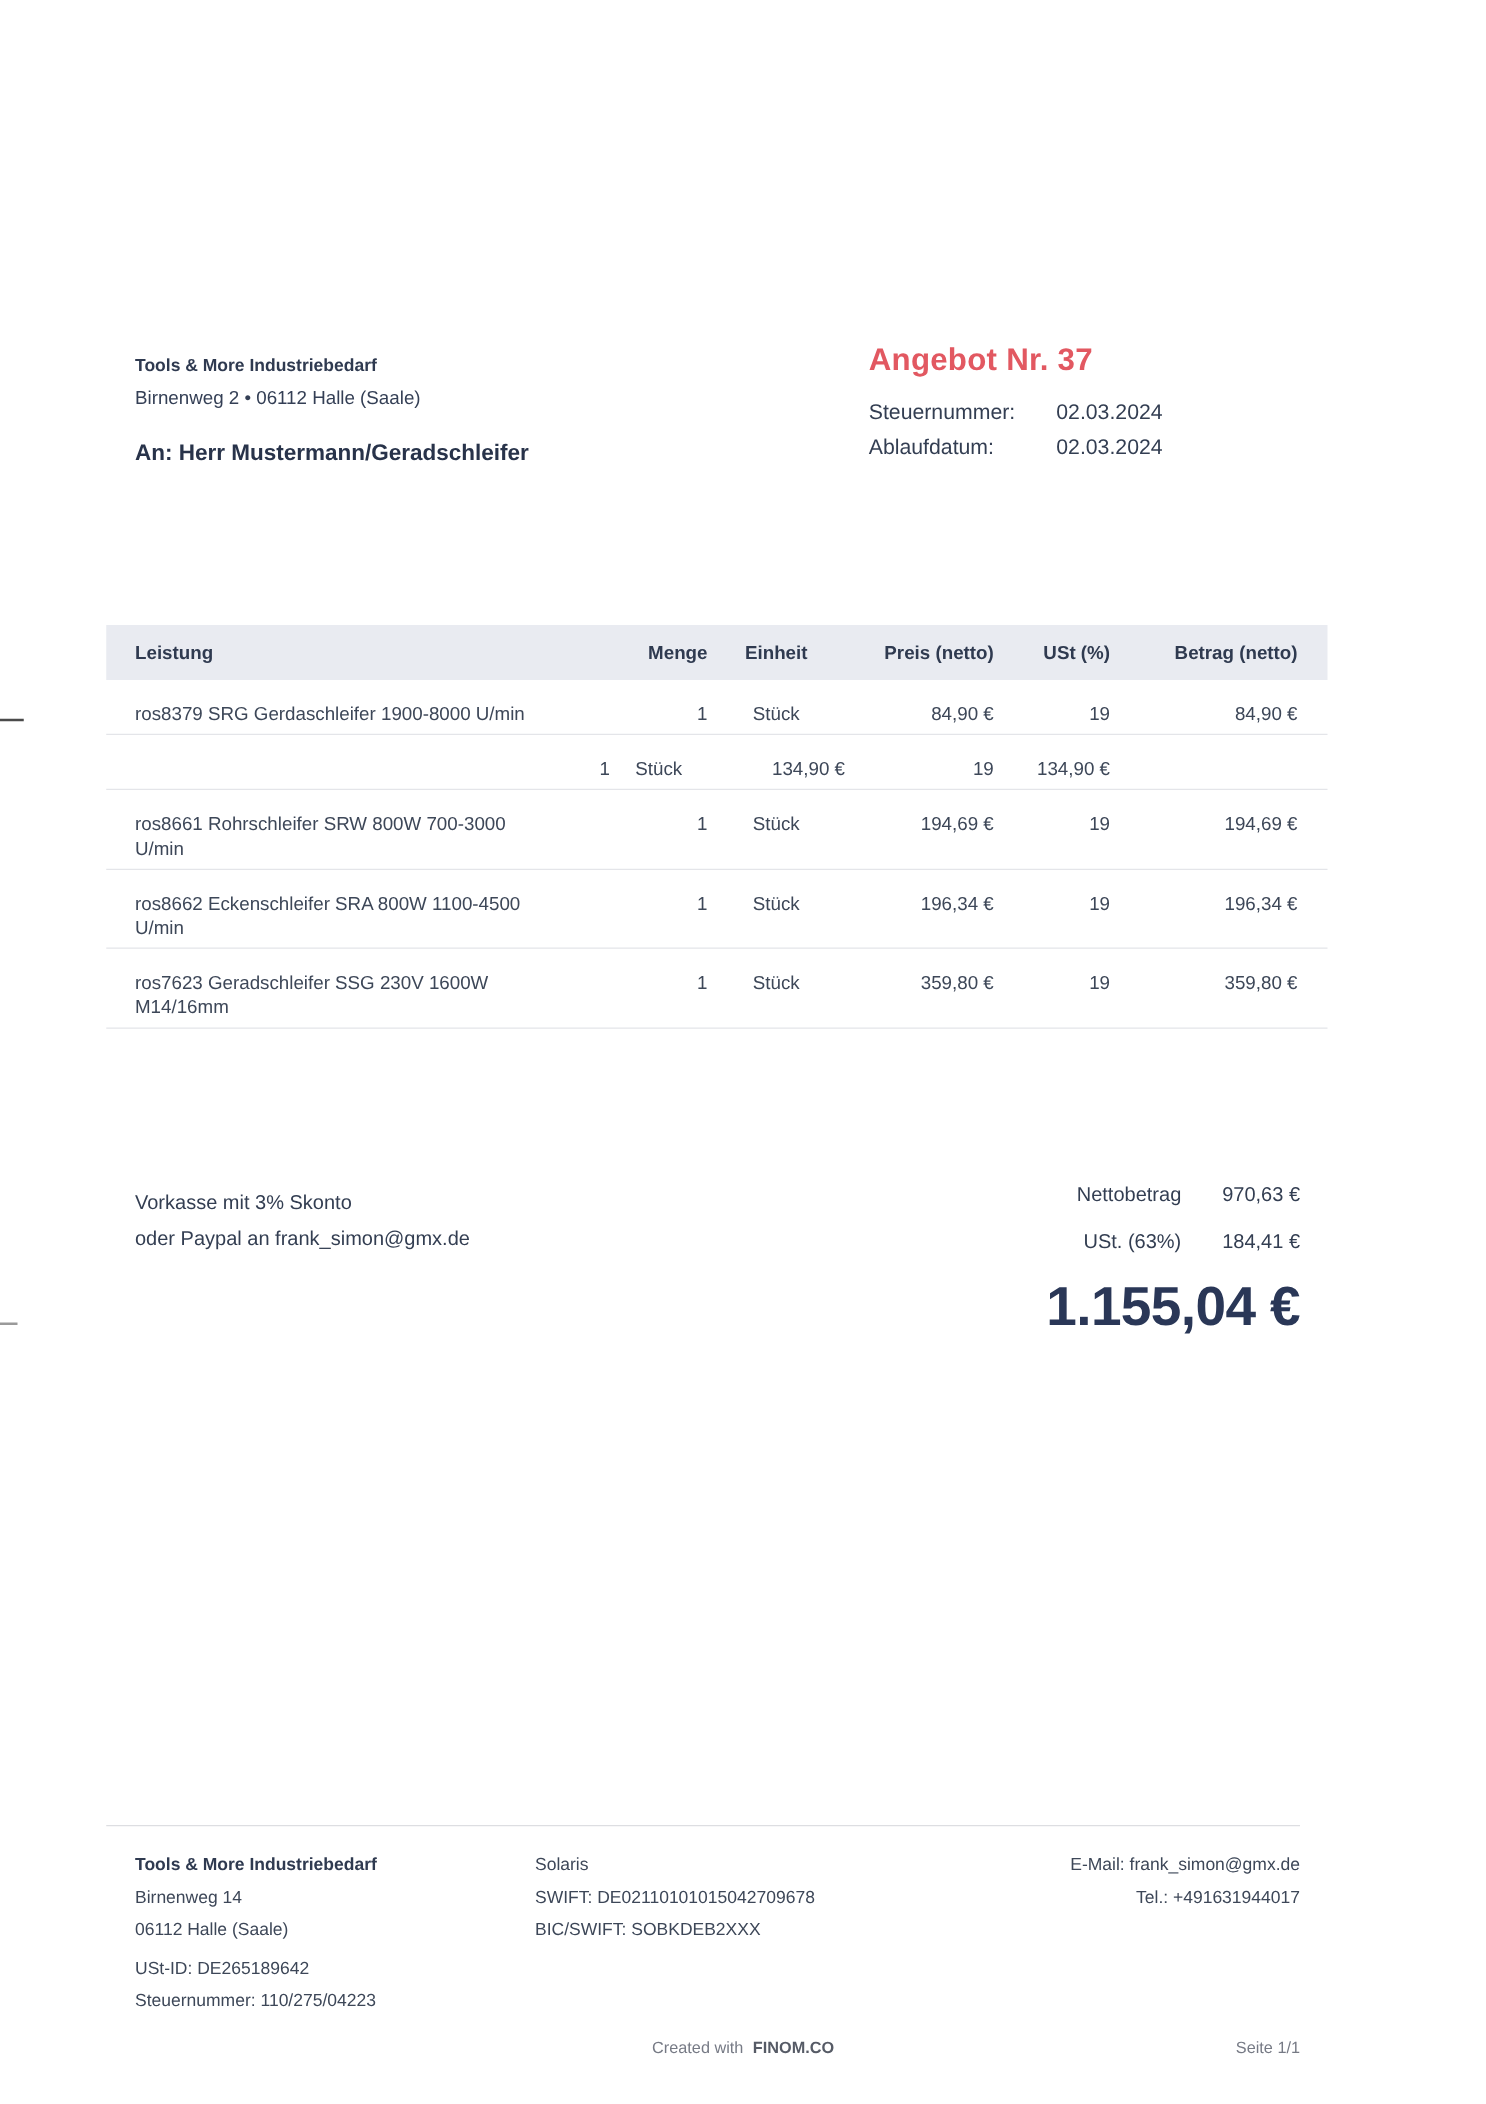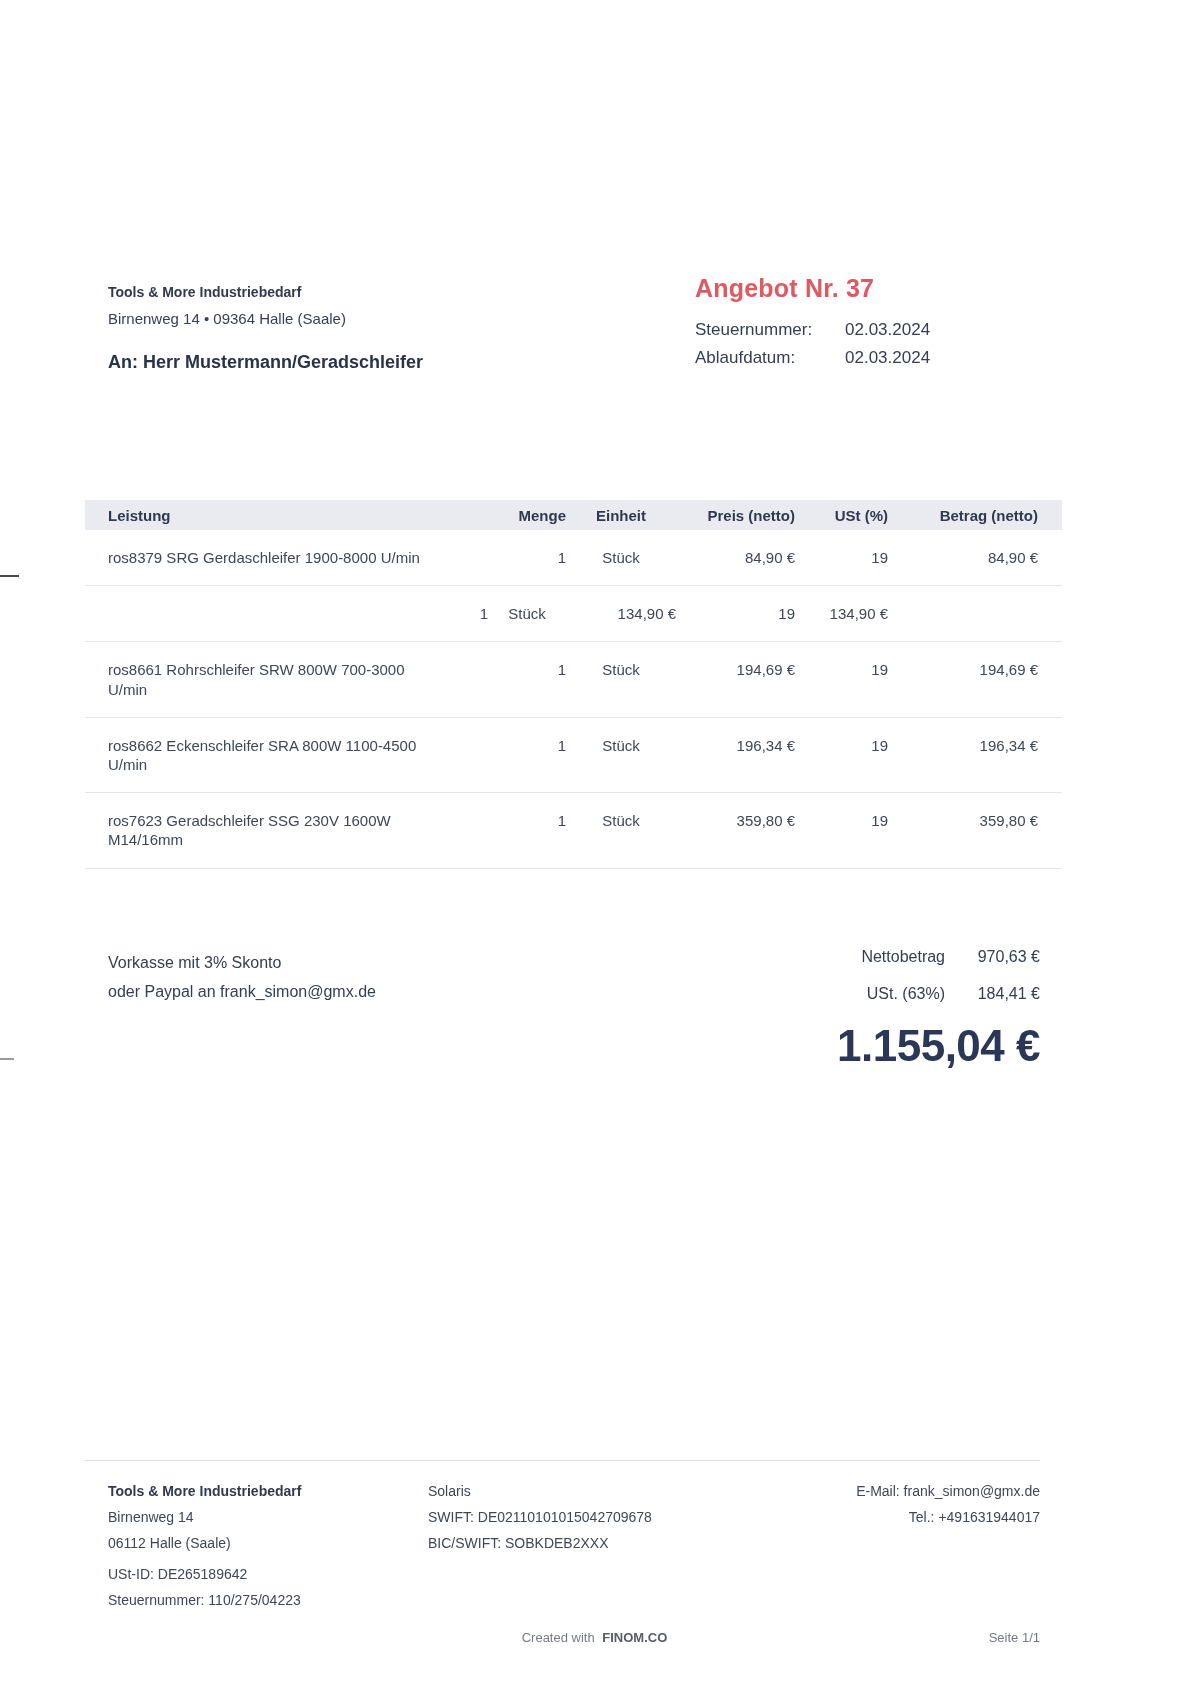--- a/index.html
+++ b/index.html
@@ -30,25 +30,25 @@
   .fold-mark-middle { position:absolute; left:0; top:1058px; width:14px; height:2px; background:#9a9a9a; }
 
   
   .items-table { position:absolute; left:85px; top:500px; width:977px; }
   .t-grid {
     display:grid;
     grid-template-columns:380px 78px 110px 119px 93px 150px;
     padding:0 24px 0 23px;
   }
   .t-head {
-    background:#e9ebf1; height:30px; align-items:center;
+    background:#e9ebf1; height:44px; align-items:center;
     font-weight:bold; font-size:15px; color:#2f3a50;
   }
   .t-row {
-    padding-top:18px; padding-bottom:18px;
+    padding-top:18px; padding-bottom:6px;
     border-bottom:1px solid #e4e5e9;
     font-size:15px; line-height:1.28; color:#3d4758;
     align-items:start;
   }
   .c-service { text-align:left; }
   .c-service .wrapbox { display:inline-block; max-width:330px; }
   .c-qty, .c-price, .c-vat, .c-amount { text-align:right; }
   .c-unit { text-align:center; }
 
   
@@ -72,21 +72,21 @@
   .page-number { position:absolute; right:149px; top:1630px; font-size:13px; color:#767a85; }
 </style>
 </head>
 <body>
 
 <div class="page">
 
 
   <div class="sender">
     <div class="sender-company">Tools &amp; More Industriebedarf</div>
-    <div class="sender-address">Birnenweg 14 •  09364 Halle (Saale)</div>
+    <div class="sender-address">Birnenweg 2 •  06112 Halle (Saale)</div>
     <div class="sender-recipient">An: Herr Mustermann/Geradschleifer</div>
   </div>
 
   <div class="offer">
     <div class="offer-title">Angebot Nr. 37</div>
     <div class="offer-rows">
       <div class="offer-row">
         <span class="offer-label">Steuernummer:</span>
         <span class="offer-value">02.03.2024</span>
       </div>

